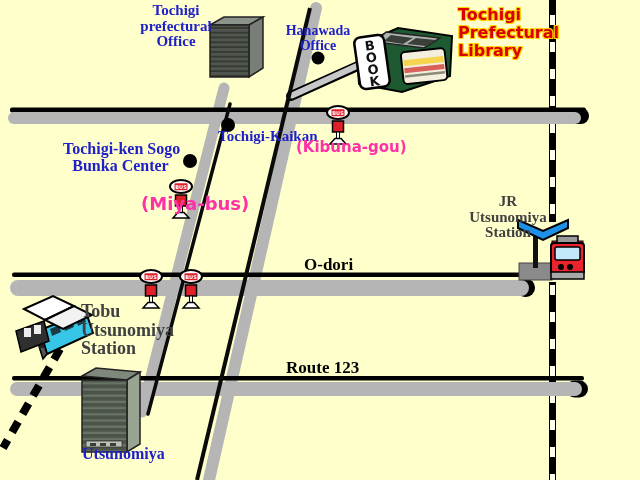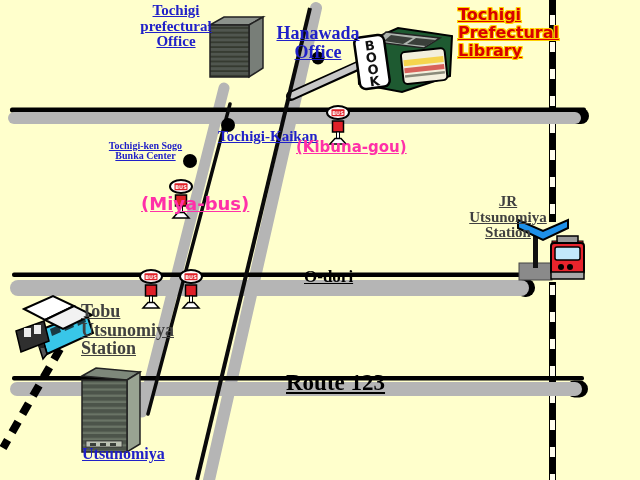--- a/index.html
+++ b/index.html
@@ -2,27 +2,27 @@
 <html><head>
 <meta charset="utf-8">
 <style>
   html,body{margin:0;padding:0;}
   #stage{
     position:relative;width:640px;height:480px;overflow:hidden;
     background:#FFFFCC;
     font-family:"Liberation Serif", serif;
   }
   #mapsvg{position:absolute;left:0;top:0;}
-  .lbl{position:absolute;white-space:pre;line-height:1.04;text-decoration:underline;}
+  .lbl{position:absolute;white-space:pre;line-height:1.04;}
   .serifb{font-family:"Liberation Serif", serif;font-weight:bold;}
   .gothic{font-family:"DejaVu Sans", sans-serif;font-weight:bold;}
   .blue{color:#2020C8;}
   .purple{color:#404040;}
   .magenta{color:#FF30A8;}
-  .black{color:#000;margin-top:12px;}
+  .black{color:#000;}
   .ctr{text-align:center;}
   .title-red{
     color:#D80000;
     text-shadow:-1px -1px 0 #FFD200, 1px -1px 0 #FFD200, -1px 1px 0 #FFD200,
                  1px 1px 0 #FFD200, 0 1px 0 #FFD200, 0 -1px 0 #FFD200,
                  1px 0 0 #FFD200, -1px 0 0 #FFD200;
   }
 </style>
 </head>
 <body>
@@ -188,35 +188,35 @@
     <rect x="-6.5" y="3.2" width="13" height="7" rx="1" fill="#E02028"></rect>
     <text x="0" y="8.8" text-anchor="middle" font-family="DejaVu Sans, sans-serif" font-size="5" font-weight="bold" fill="#FFF">BUS</text>
     <rect x="-5.5" y="15" width="11" height="11" fill="#E02028" stroke="#000" stroke-width="1.5"></rect>
     <rect x="-1.5" y="26" width="3" height="8" fill="#FFF" stroke="#000" stroke-width="1"></rect>
     <path d="M -8,38 L -3,32.5 L 3,32.5 L 8,38 Z" fill="#FFF" stroke="#000" stroke-width="1.5"></path>
   </g>
 </svg>
 
 <div class="lbl serifb blue ctr" style="left:126px;top:3px;width:100px;font-size:15px;"><span>Tochigi</span><br><span>prefectural</span><br><span>Office</span></div>
 
-<div class="lbl serifb blue ctr" style="left:270px;top:24px;width:96px;font-size:18px;"><span>Hanawada</span><br><span>Office</span></div>
+<div class="lbl serifb blue ctr" style="left:270px;top:24px;width:96px;font-size:14px;"><span>Hanawada</span><br><span>Office</span></div>
 
 <div class="lbl gothic title-red" style="left:458px;top:6px;font-size:16px;line-height:18px;"><span>Tochigi</span><br><span>Prefectural</span><br><span>Library</span></div>
 
 <div class="lbl serifb blue" style="left:218px;top:129px;font-size:15px;">Tochigi-Kaikan</div>
 
 <div class="lbl gothic magenta" style="left:296px;top:140px;font-size:15px;">(Kibuna-gou)</div>
 
-<div class="lbl serifb blue ctr" style="left:88px;top:141px;width:115px;font-size:10px;"><span>Tochigi-ken Sogo</span><br><span>Bunka Center</span></div>
+<div class="lbl serifb blue ctr" style="left:63px;top:141px;width:115px;font-size:16px;"><span>Tochigi-ken Sogo</span><br><span>Bunka Center</span></div>
 
 <div class="lbl gothic magenta" style="left:141px;top:195px;font-size:18px;">(Miya-bus)</div>
 
 <div class="lbl serifb purple ctr" style="left:462px;top:194px;width:92px;font-size:15px;"><span>JR</span><br><span>Utsunomiya</span><br><span>Station</span></div>
 
 <div class="lbl serifb black" style="left:304px;top:256px;font-size:17px;">O-dori</div>
 
 <div class="lbl serifb purple" style="left:81px;top:302px;font-size:18px;"><span>Tobu</span><br><span>Utsunomiya</span><br><span>Station</span></div>
 
-<div class="lbl serifb black" style="left:286px;top:359px;font-size:23px;">Route 123</div>
+<div class="lbl serifb black" style="left:286px;top:359px;font-size:17px;">Route 123</div>
 
 <div class="lbl serifb blue" style="left:82px;top:446px;font-size:16px;"><span>Utsunomiya</span><br></div>
 
 </div>
 
 </body></html>

